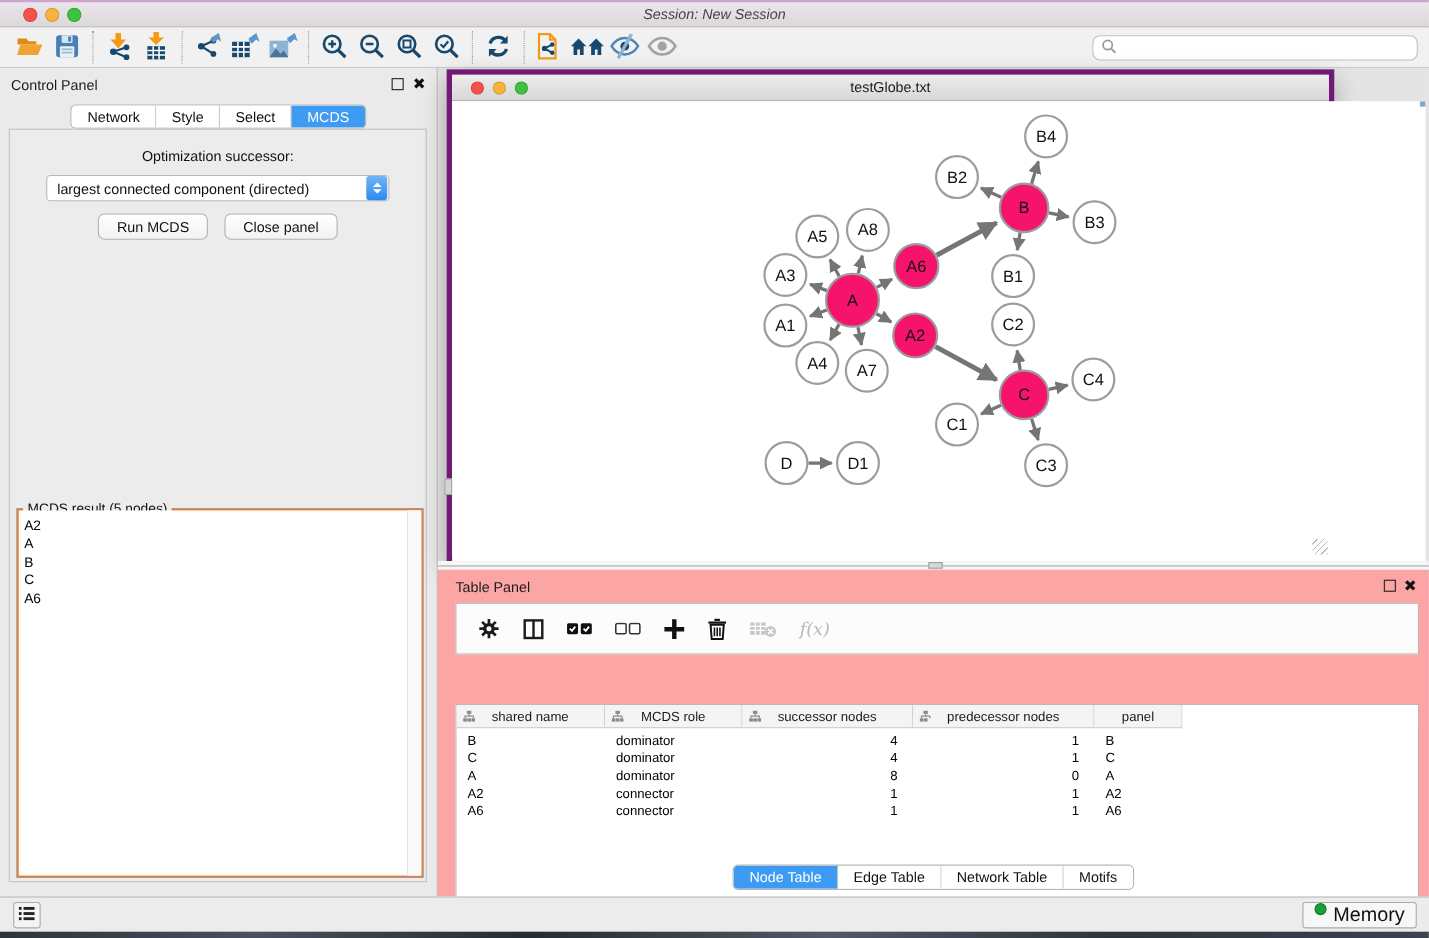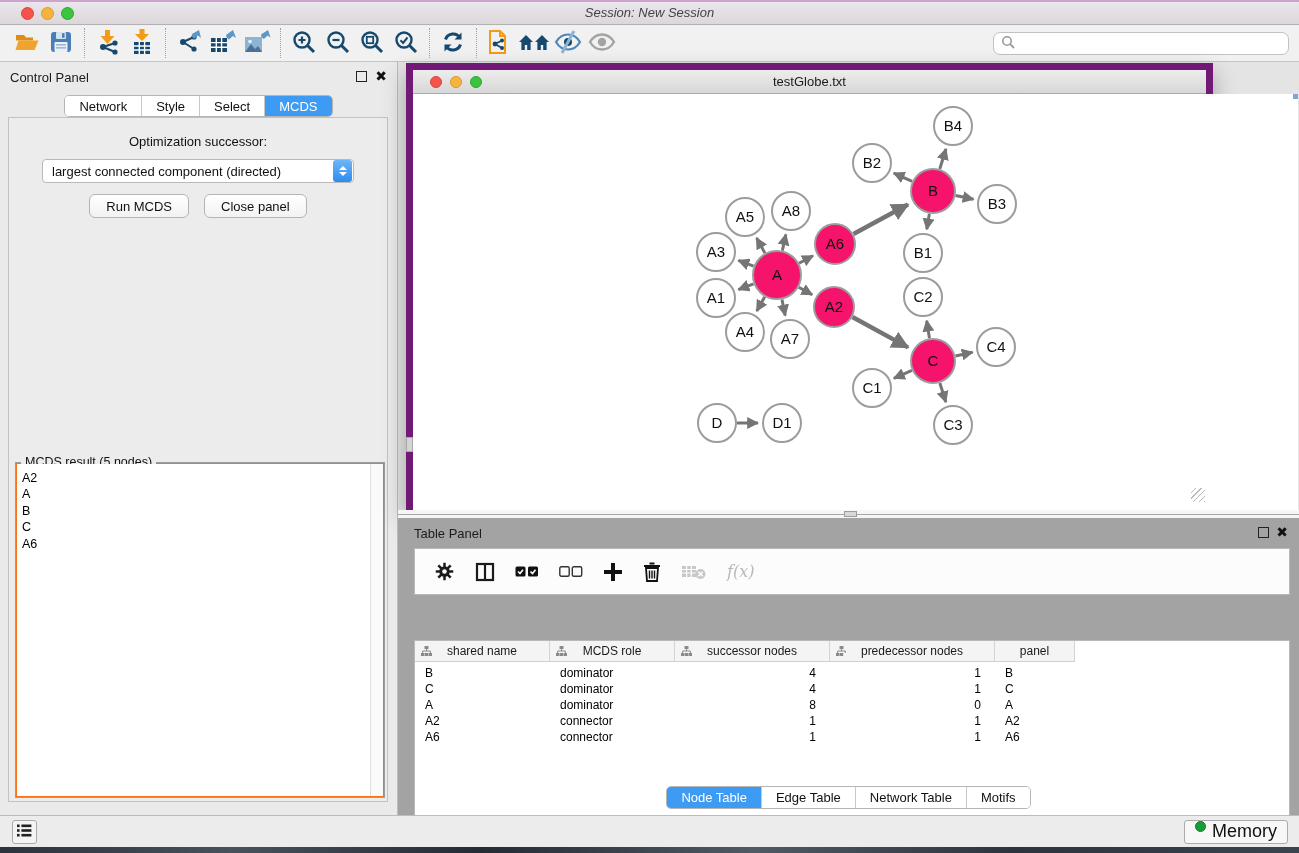--- a/index.html
+++ b/index.html
@@ -58,39 +58,39 @@
     font-size:13px; color:#111; padding:0 16px; display:flex; align-items:center; }
 
   .result-fieldset { position:absolute; left:6px; top:344px; width:370px; height:336px;
     border:1px solid #9d9d9d; background:#f97316; }
   .result-legend { position:absolute; top:-8px; left:5px; background:#ececec; padding:0 4px; font-size:12.5px; color:#111; }
   .result-list { position:absolute; inset:1px; background:#fff; padding:6px 0 0 5px; font-size:12.5px; line-height:16.4px; color:#000; }
   .result-scroll { position:absolute; top:1px; right:1px; bottom:1px; width:13px; background:#fafafa; border-left:1px solid #e0e0e0; }
 
   
   .net-window { position:absolute; left:406px; top:1px; width:807px; height:447px; background:#fff;
-    border:7px solid #701a75; box-shadow:0 10px 22px rgba(0,0,0,.3); }
+    border:5px solid #701a75; box-shadow:0 10px 22px rgba(0,0,0,.3); }
   .net-titlebar { position:relative; height:24px; background:linear-gradient(#ededed,#d7d7d7); border-bottom:1px solid #ababab; }
   .net-titlebar .tl { top:6px; width:12px; height:12px; }
   .net-titlebar .tl.red{left:17px;} .net-titlebar .tl.yellow{left:37px;} .net-titlebar .tl.green{left:57px;}
   .net-title { text-align:center; line-height:24px; font-size:13px; color:#1b1b1b; }
   .net-canvas { position:relative; width:885px; height:421px; background:#fff; overflow:hidden; }
   .net-canvas svg text { font-family:"Liberation Sans","DejaVu Sans",sans-serif; font-size:15px; fill:#111; }
   .corner-grip { position:absolute; right:1px; bottom:1px; width:14px; height:14px;
     background:repeating-linear-gradient(135deg, transparent 0 3px, #b9b9b9 3px 4px); }
   .canvas-corner { position:absolute; right:0; top:0; width:5px; height:5px; background:#7ea6d4; }
   .left-grip { position:absolute; left:1px; top:367px; width:7px; height:15px; background:#d4d4d4; border:1px solid #a8a8a8; }
 
   
   .h-divider { position:absolute; left:398px; top:448px; width:901px; height:8px; background:#f6f6f6; }
   .h-divider .line { position:absolute; top:4px; left:0; width:100%; height:1px; background:#a7a7a7; }
   .h-divider .grip { position:absolute; top:1px; left:446px; width:13px; height:6px; background:#d8d8d8; border:1px solid #9d9d9d; }
 
   
-  .table-panel { position:absolute; left:398px; top:456px; width:901px; height:297px; background:#a3a3a3; }
+  .table-panel { position:absolute; left:398px; top:456px; width:901px; height:297px; background:#fca5a5; }
   .tp-header { position:absolute; top:0; left:0; right:0; height:28px; }
   .tp-title { position:absolute; left:16px; top:8px; font-size:13px; color:#1c1c1c; }
   .tp-header .float-ic { right:30px; } .tp-header .close-ic { right:10px; }
   .tp-toolbar { position:absolute; left:16px; right:9px; top:30px; height:47px; background:#fcfcfc;
     border:1px solid #b9b9b9; display:flex; align-items:center; gap:20px; padding-left:19px; }
   .tpt-ic { display:flex; align-items:center; justify-content:center; }
   .fx-label { font-family:"DejaVu Serif","Liberation Serif",serif; font-style:italic; font-size:16px; color:#b8b8b8; }
 
   .ntable { position:absolute; left:16px; right:9px; top:78px; height:190px; background:#fff; border:1px solid #b9b9b9; overflow:hidden;margin-top:44px; }
   .thead { display:grid; grid-template-columns:135px 125px 155px 165px 80px 1fr; height:21px; }

